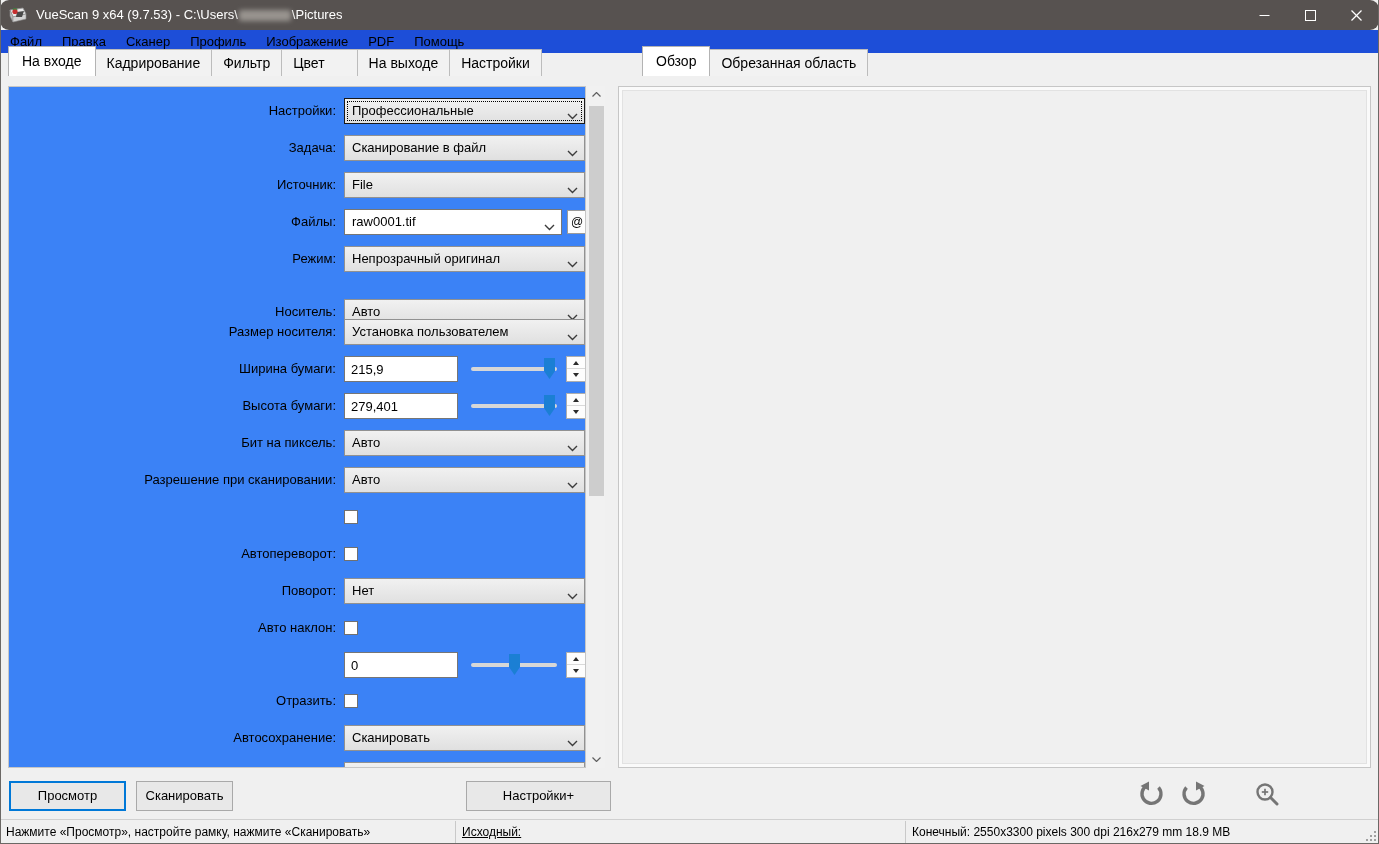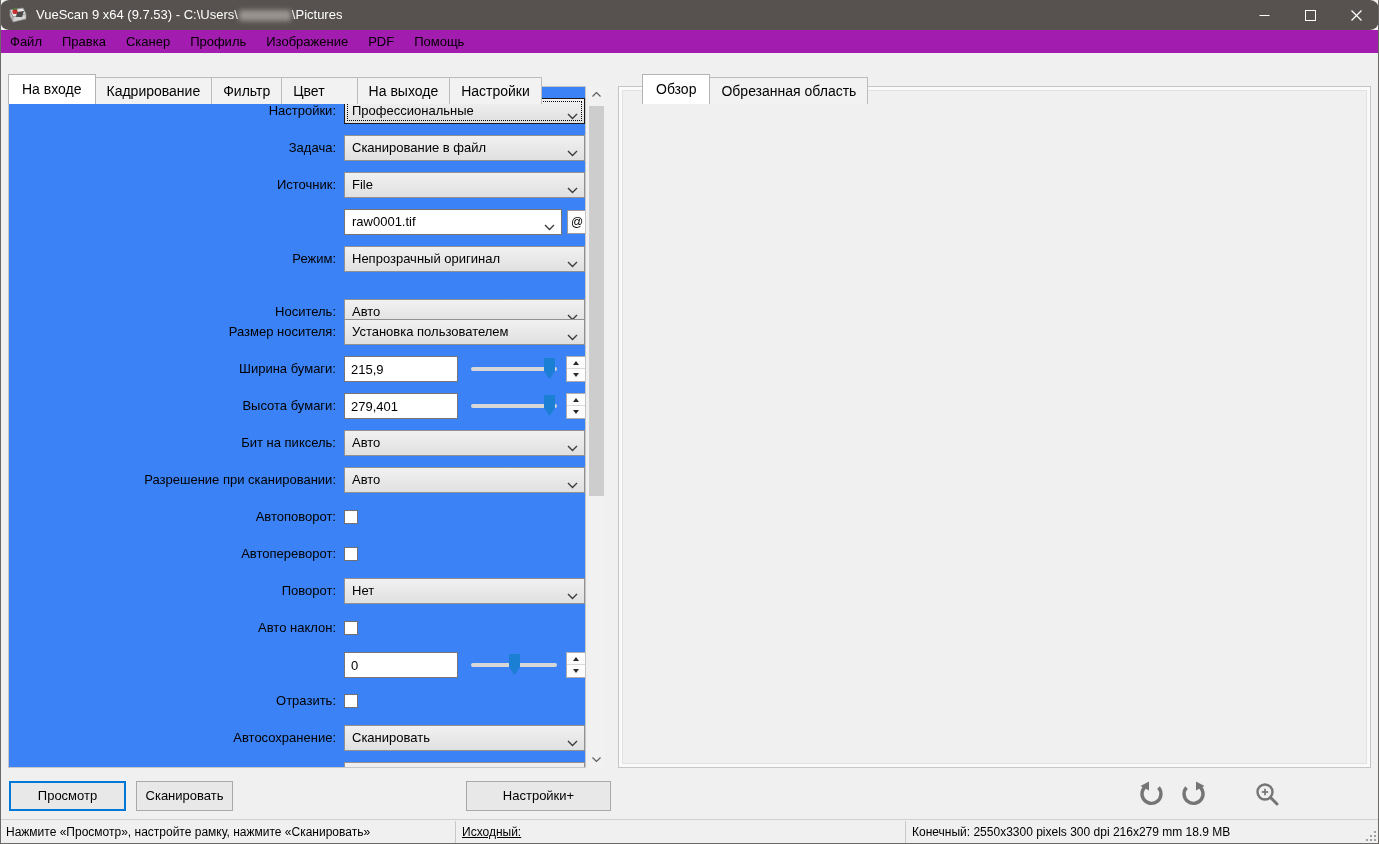--- a/index.html
+++ b/index.html
@@ -14,25 +14,25 @@
 
   
   .titlebar { position:absolute; left:0; top:0; width:1379px; height:30px; background:#575250; display:flex; align-items:center;border-radius:9px; }
   .app-icon { margin-left:8px; width:20px; height:20px; flex:0 0 auto; }
   .win-title { color:#ffffff; font-size:13px; margin-left:8px; white-space:nowrap; }
   .redacted { display:inline-block; width:52px; height:11px; background:#9b9democ; background:#98948f; border-radius:2px; filter:blur(2.5px); vertical-align:middle; margin:0 1px 2px 1px; }
   .win-buttons { margin-left:auto; display:flex; height:30px; }
   .win-btn { width:46px; height:30px; display:flex; align-items:center; justify-content:center; }
 
   
-  .menubar { position:absolute; left:0; top:30px; width:1379px; height:23px; background:#a21caf; display:flex; align-items:flex-start; font-size:13px; }
+  .menubar { position:absolute; left:0; top:30px; width:1379px; height:23px; background:#1d4ed8; display:flex; align-items:flex-start; font-size:13px; }
   .menu-item { padding:0 10px; line-height:23px; }
 
   
-  .tabs { position:absolute; top:74px; display:flex; align-items:flex-end; z-index:3;text-align:right; }
+  .tabs { position:absolute; top:46px; display:flex; align-items:flex-end; z-index:3;text-align:right; }
   .tabs-left { left:8px; }
   .tabs-right { left:618px;padding-left:24px; }
   .tab {
     height:27px; margin-top:3px; background:#f2f2f2; border:1px solid #bcbcbc; border-bottom:none;
     font-size:14px; line-height:26px; padding:0 11px; margin-right:-1px; white-space:nowrap;
   }
   .tab.selected { height:30px; margin-top:0; background:#ffffff; border:1px solid #b3b3b3; border-bottom:none; line-height:29px; padding:0 13px; position:relative; z-index:4; }
   [data-name="tab-color"] { padding-right:32px; }
 
   
@@ -170,20 +170,21 @@
       <div class="form-row" data-name="form-row-source" style="top: 85px;">
         <div class="row-label" data-name="source-label">Источник:</div>
         <div class="select" data-name="source-select">
           <span class="val">File</span>
           <span class="chev" data-name="chevron-down-icon"><svg width="11" height="7" viewBox="0 0 11 7">
               <polyline points="1,1 5.5,5.5 10,1" fill="none" stroke="#3c3c3c" stroke-width="1.4"></polyline>
             </svg></span>
         </div>
       </div>
       <div class="form-row" data-name="form-row-files" style="top: 122px;">
+        <div class="row-label" data-name="files-label">Файлы:</div>
         <div class="combo" data-name="files-combo">
           <span class="val">raw0001.tif</span>
           <span class="chev" data-name="chevron-down-icon"><svg width="11" height="7" viewBox="0 0 11 7">
               <polyline points="1,1 5.5,5.5 10,1" fill="none" stroke="#3c3c3c" stroke-width="1.4"></polyline>
             </svg></span>
         </div>
         <button class="at-btn" data-name="files-at-button">@</button>
       </div>
       <div class="form-row" data-name="form-row-mode" style="top: 159px;">
         <div class="row-label" data-name="mode-label">Режим:</div>
@@ -256,21 +257,20 @@
       <div class="form-row" data-name="form-row-scan-resolution" style="top: 380px;">
         <div class="row-label" data-name="scan-resolution-label">Разрешение при сканировании:</div>
         <div class="select" data-name="scan-resolution-select">
           <span class="val">Авто</span>
           <span class="chev" data-name="chevron-down-icon"><svg width="11" height="7" viewBox="0 0 11 7">
               <polyline points="1,1 5.5,5.5 10,1" fill="none" stroke="#3c3c3c" stroke-width="1.4"></polyline>
             </svg></span>
         </div>
       </div>
       <div class="form-row" data-name="form-row-auto-rotate" style="top: 417px;">
-        <div class="row-label" data-name="auto-rotate-label">Автоповорот:</div>
         <div class="checkbox" data-name="auto-rotate-checkbox"></div>
       </div>
       <div class="form-row" data-name="form-row-auto-flip" style="top: 454px;">
         <div class="row-label" data-name="auto-flip-label">Автопереворот:</div>
         <div class="checkbox" data-name="auto-flip-checkbox"></div>
       </div>
       <div class="form-row" data-name="form-row-rotation" style="top: 491px;">
         <div class="row-label" data-name="rotation-label">Поворот:</div>
         <div class="select" data-name="rotation-select">
           <span class="val">Нет</span>

